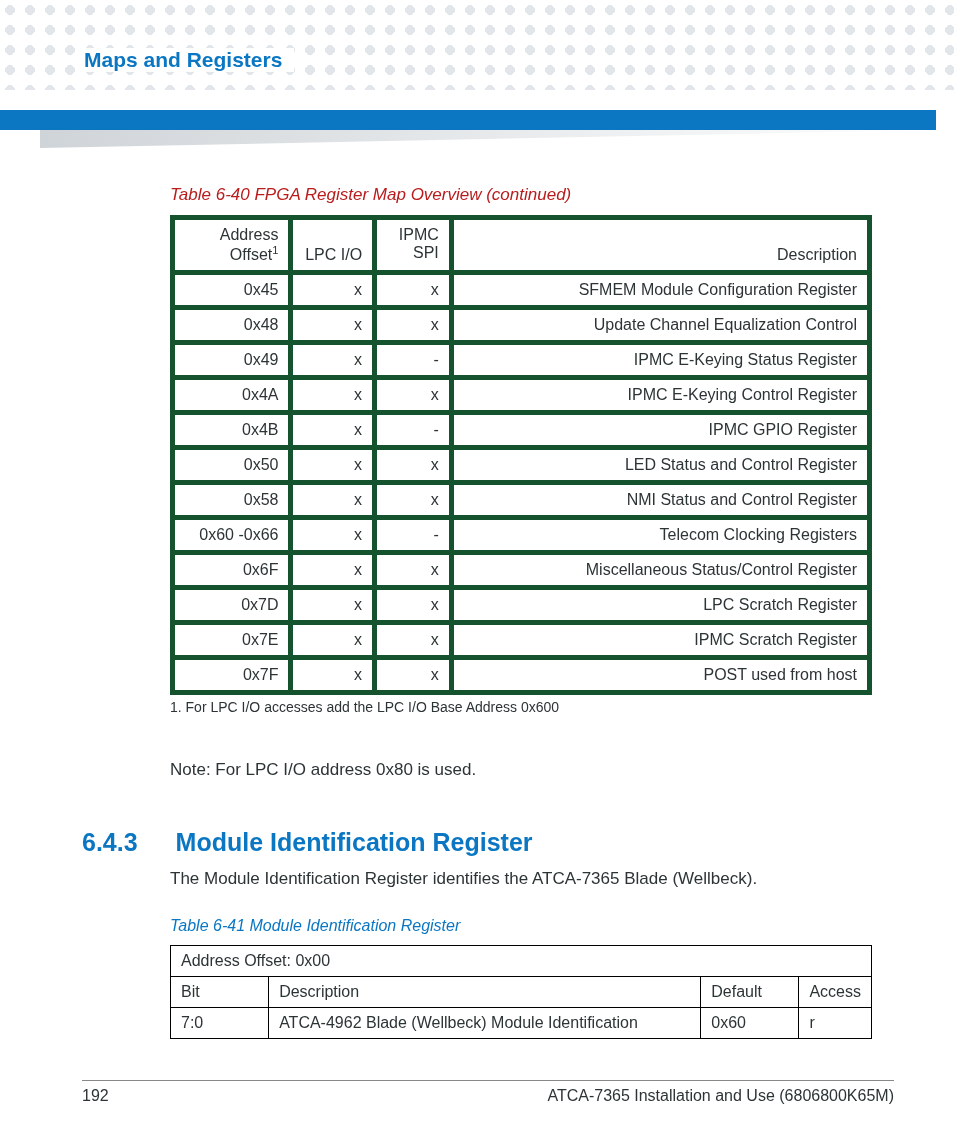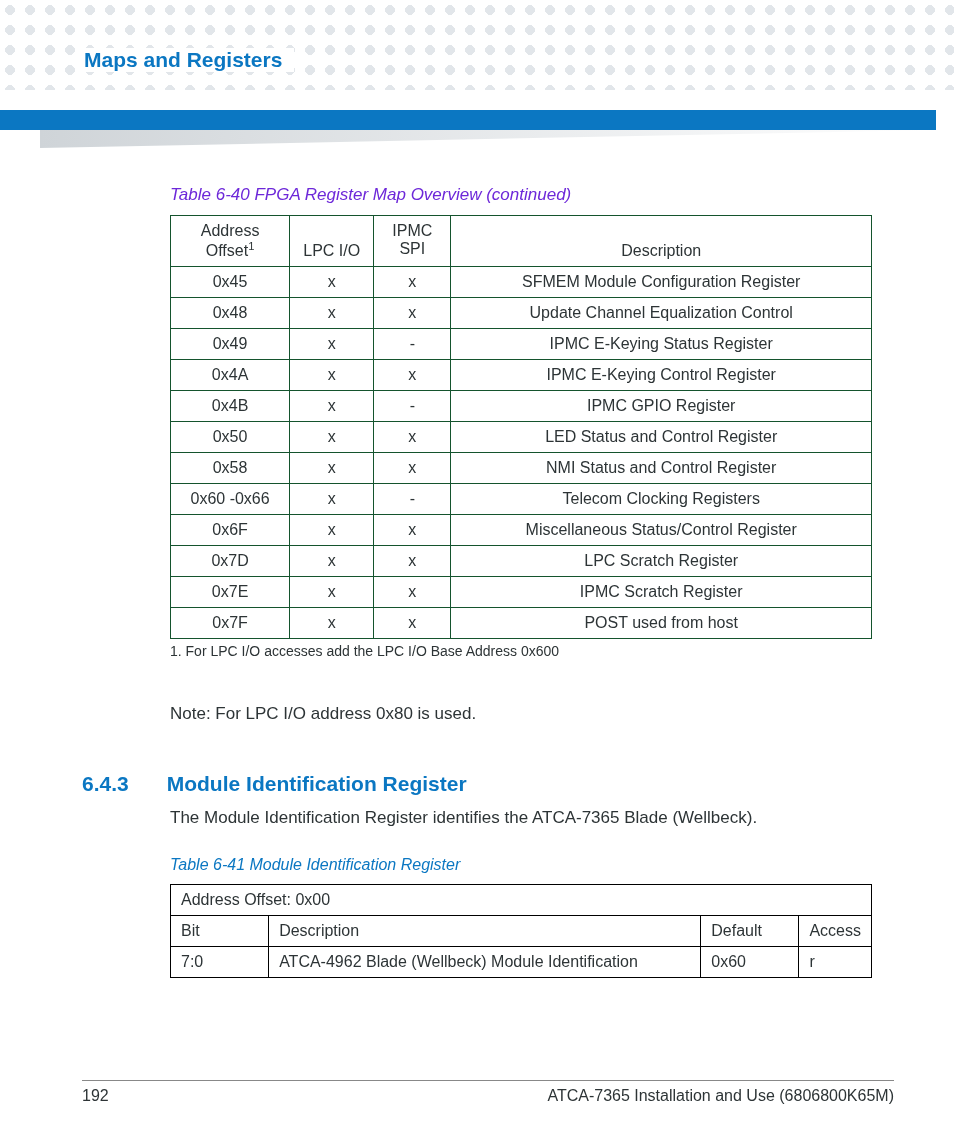--- a/index.html
+++ b/index.html
@@ -66,55 +66,55 @@
     clip-path: polygon(0 0, 100% 0, 100% 0, 0 100%);
   }
 
   .content {
     position: absolute;
     left: 170px;
     right: 82px;
     top: 185px;
   }
   .table-caption {
-    color: #6d28d9;
+    color: #b91c1c;
     font-style: italic;
     font-size: 17px;
     margin-bottom: 10px;
   }
   table.register {
     width: 100%;
     border-collapse: collapse;
     font-size: 16px;
   }
   table.register th, table.register td {
-    border: 1px solid #14532d;
+    border: 5px solid #14532d;
     padding: 6px 10px;
-    text-align: center;
+    text-align: right;
     vertical-align: top;
     font-weight: 400;
   }
   table.register th {
     font-weight: 400;
   }
   .footnote {
     font-size: 14px;
     margin-top: 4px;
   }
   .note {
     font-size: 17px;
     margin-top: 45px;
   }
   .sec-heading {
     display: flex;
     gap: 38px;
     margin-top: 48px;
     color: #0b77c2;
     font-weight: 700;
-    font-size: 21px;
+    font-size: 25px;
     margin-left: -88px;
   }
   .sec-desc {
     font-size: 17px;
     margin-top: 12px;
   }
   .table-caption2 {
     color: #0b77c2;
     font-style: italic;
     font-size: 16px;

